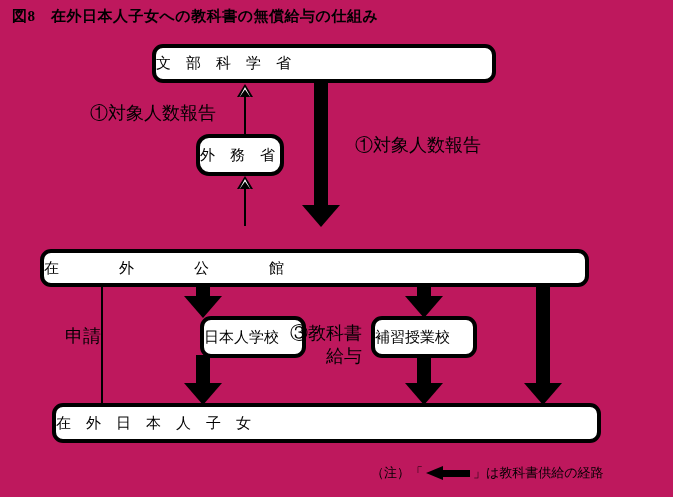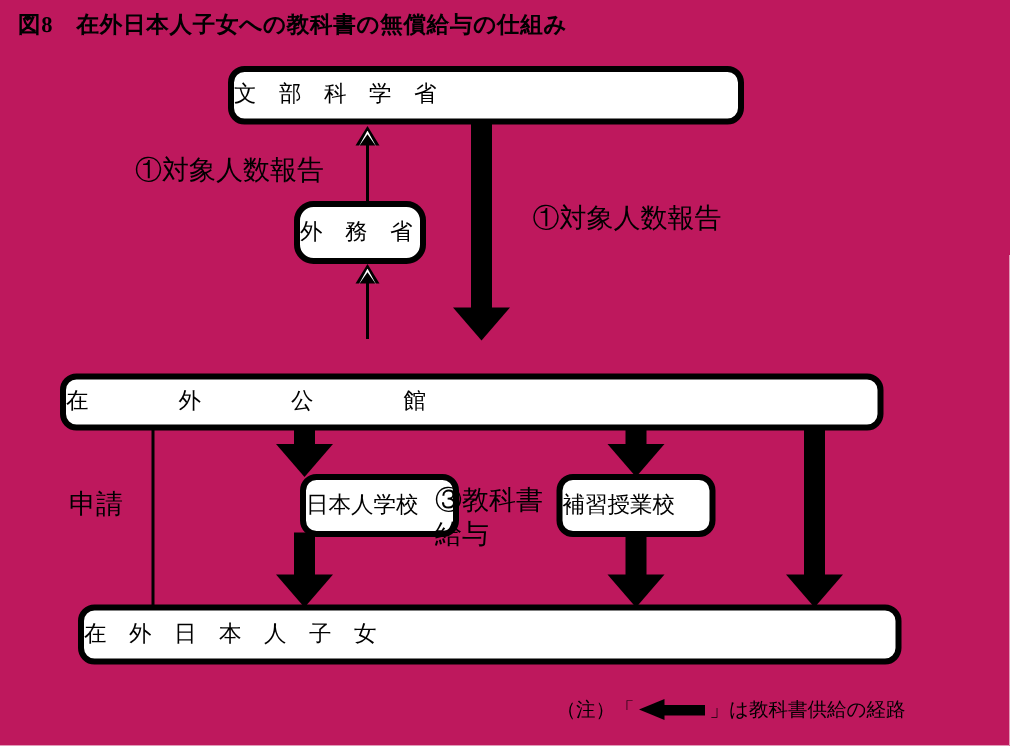--- a/index.html
+++ b/index.html
@@ -48,21 +48,21 @@
     letter-spacing: 0;
   }
   .label {
     position: absolute;
     font-size: 18px;
     white-space: nowrap;
     line-height: 1.25;
     z-index: 4;
   }
   .label.center {
-    text-align: left;
+    text-align: right;
   }
   
   .arrow-thick {
     position: absolute;
     z-index: 2;
   }
   .arrow-thick .shaft {
     position: absolute;
     background: #000000;
     left: 50%;
@@ -228,21 +228,21 @@
 
   <div class="label" style="left:90px; top:102px;">①対象人数報告</div>
 
   <div class="label" style="left:355px; top:134px;">①対象人数報告</div>
 
   <div class="label center" style="left:290px; top:322px; width:72px;">
     <div>③教科書</div>
     <div>給与</div>
   </div>
 
-  <div class="label" style="left:46px; top:325px;">申請</div>
+  <div class="label" style="left:65px; top:325px;">申請</div>
 
   <div class="note" style="left:371px; top:464px;">
     <span>（注）「</span>
     <span class="mini-arrow">
       <span class="m-shaft"></span>
       <span class="m-head"></span>
     </span>
     <span>」は教科書供給の経路</span>
   </div>
 

